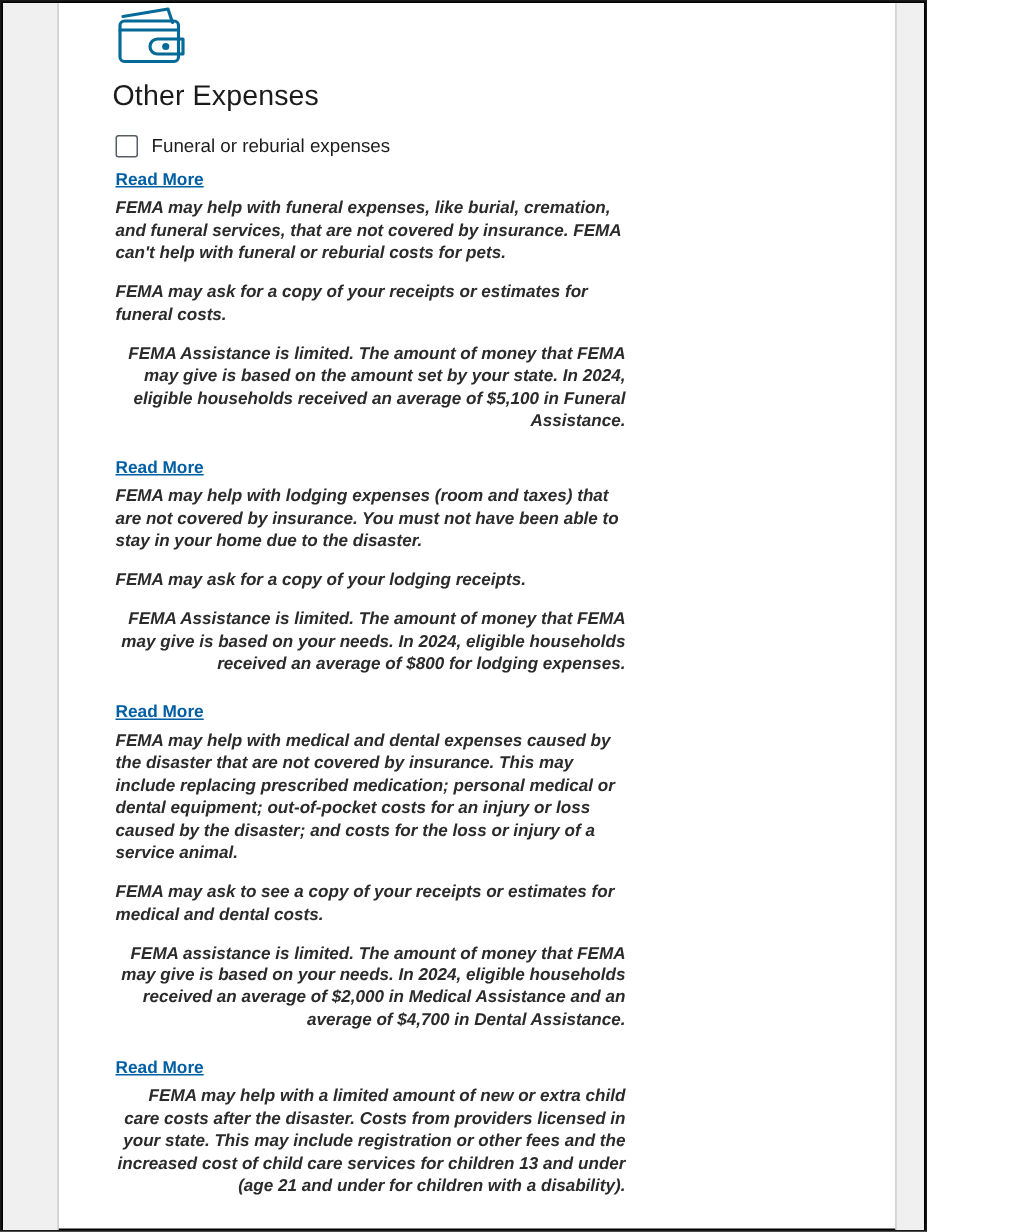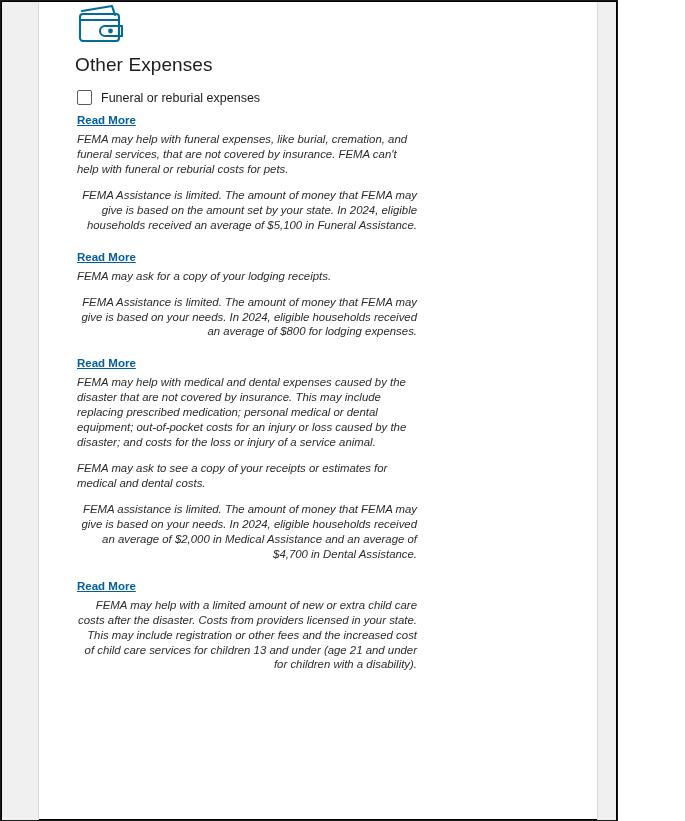--- a/index.html
+++ b/index.html
@@ -63,21 +63,21 @@
     font-weight: normal;
     color: #1b1b1b;
     margin: 6px 0 14px 2px;
     letter-spacing: 0.1px;
   }
   .option {
     margin-bottom: 4px;
   }
   .opt-head {
     display: flex;
-    align-items: center;
+    align-items: flex-start;
     gap: 9px;
     margin-bottom: 5px;
     padding-left: 4px;
   }
   .checkbox {
     width: 15px;
     height: 15px;
     border: 1px solid #565c65;
     border-radius: 2px;
     background: #ffffff;
@@ -113,20 +113,21 @@
     margin: 0 0 6px 4px;
     cursor: pointer;
   }
   .para {
     font-size: 11.4px;
     font-style: italic;
     color: #2b2b2b;
     line-height: 1.31;
     margin: 0 0 11px 4px;
     max-width: 340px;
+    font-weight: bold;
   }
   .para:last-child {
     margin-bottom: 14px;
     text-align: right;
   }
 </style>
 </head>
 <body>
 
 <div class="page">
@@ -150,25 +151,27 @@
 
       <h1 class="section-title">Other Expenses</h1>
 
       <div class="option">
         <div class="opt-head">
           <span class="checkbox"></span>
           <span class="opt-label">Funeral or reburial expenses</span>
         </div>
         <a class="read-more">Read More</a>
         <p class="para">FEMA may help with funeral expenses, like burial, cremation, and funeral services, that are not covered by insurance. FEMA can't help with funeral or reburial costs for pets.</p>
+        <p class="para">FEMA may ask for a copy of your receipts or estimates for funeral costs.</p>
         <p class="para">FEMA Assistance is limited. The amount of money that FEMA may give is based on the amount set by your state. In 2024, eligible households received an average of $5,100 in Funeral Assistance.</p>
       </div>
 
       <div class="option">
         <a class="read-more">Read More</a>
+        <p class="para">FEMA may help with lodging expenses (room and taxes) that are not covered by insurance. You must not have been able to stay in your home due to the disaster.</p>
         <p class="para">FEMA may ask for a copy of your lodging receipts.</p>
         <p class="para">FEMA Assistance is limited. The amount of money that FEMA may give is based on your needs. In 2024, eligible households received an average of $800 for lodging expenses.</p>
       </div>
 
       <div class="option">
         <a class="read-more">Read More</a>
         <p class="para">FEMA may help with medical and dental expenses caused by the disaster that are not covered by insurance. This may include replacing prescribed medication; personal medical or dental equipment; out-of-pocket costs for an injury or loss caused by the disaster; and costs for the loss or injury of a service animal.</p>
         <p class="para">FEMA may ask to see a copy of your receipts or estimates for medical and dental costs.</p>
         <p class="para">FEMA assistance is limited. The amount of money that FEMA may give is based on your needs. In 2024, eligible households received an average of $2,000 in Medical Assistance and an average of $4,700 in Dental Assistance.</p>
       </div>

